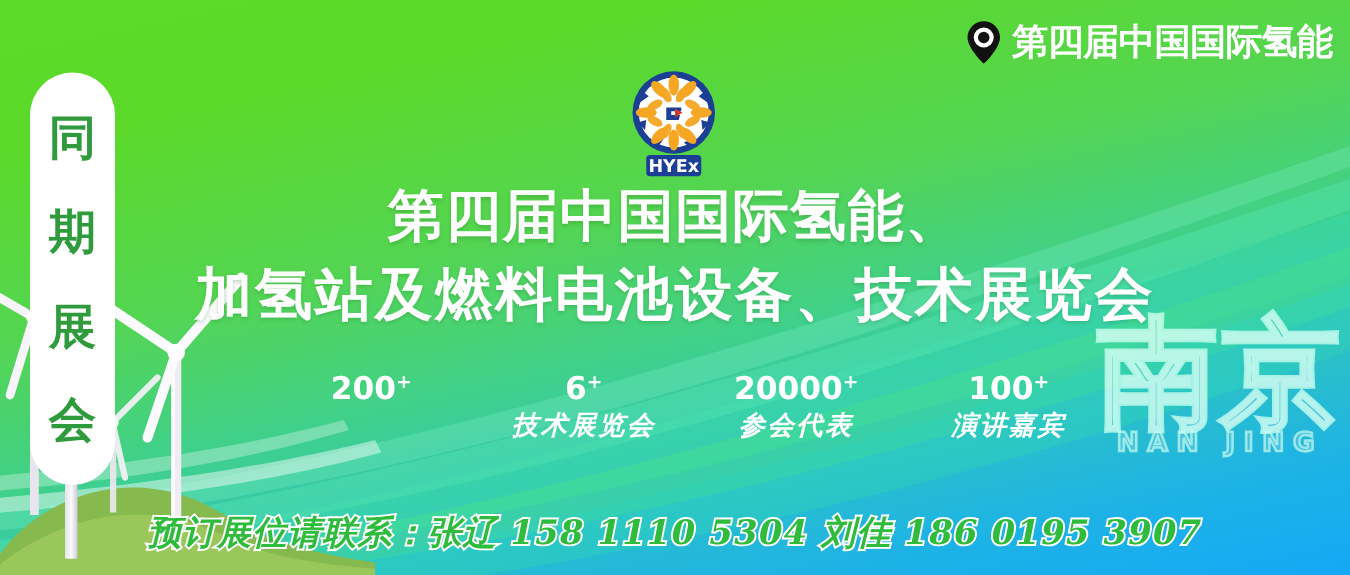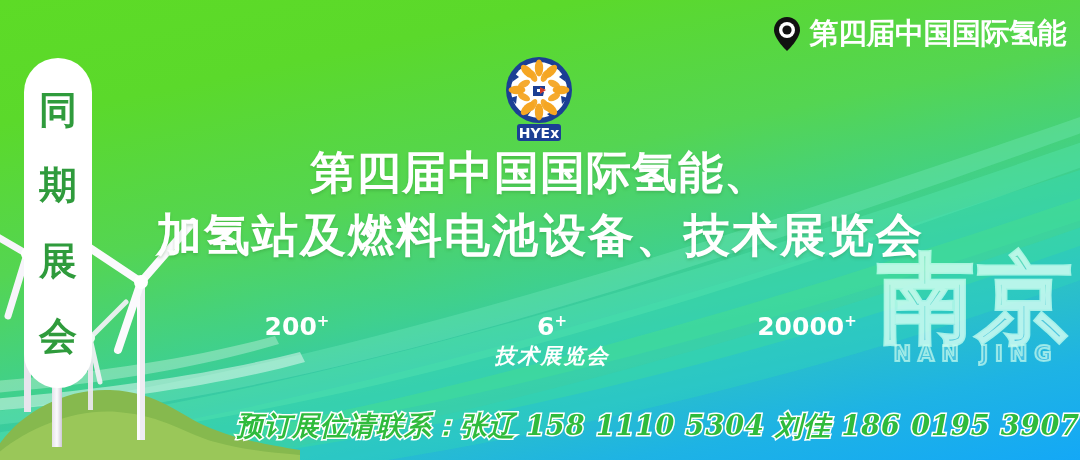--- a/index.html
+++ b/index.html
@@ -128,21 +128,21 @@
     letter-spacing: 1px;
     font-family: "DejaVu Sans", sans-serif;
     text-shadow: 0 2px 3px rgba(40,120,40,0.25);
   }
   #title .tline.two { font-size: 46px; letter-spacing: 2px; }
 
   
   #stats {
     position: absolute;
     left: 212px;
-    top: 314px;
+    top: 298px;
     width: 680px;
     display: flex;
     justify-content: space-between;
     z-index: 7;
   }
   .stat { width: 170px; text-align: center; }
   .stat .num {
     color: #ffffff;
     font-size: 25px;
     font-weight: bold;
@@ -159,21 +159,21 @@
     font-family: "DejaVu Serif", serif;
     font-style: italic;
   }
 
   
   #contact {
     position: absolute;
     left: 0;
     right: 0;
     bottom: 16px;
-    text-align: right;
+    text-align: center;
     z-index: 7;
     text-decoration: underline;
   }
   #contact .ct {
     display: inline-block;
     color: #2fbb3c;
     font-size: 27px;
     font-weight: bold;
     letter-spacing: 1px;
     font-family: "DejaVu Serif", serif;
@@ -350,20 +350,25 @@
   <div id="stats">
     <div class="stat">
       <div class="num"><span>200</span><sup>+</sup></div>
     </div>
     <div class="stat">
       <div class="num"><span>6</span><sup>+</sup></div>
       <div class="lbl">技术展览会</div>
     </div>
     <div class="stat">
       <div class="num"><span>20000</span><sup>+</sup></div>
+      <div class="lbl">参会代表</div>
+    </div>
+    <div class="stat">
+      <div class="num"><span>100</span><sup>+</sup></div>
+      <div class="lbl">演讲嘉宾</div>
     </div>
   </div>
 
   <div id="watermark">
     <div class="wm-cn">南京</div>
     <div class="wm-en">NAN JING</div>
   </div>
 
   <div id="contact">
     <span class="ct">预订展位请联系：张辽 158 1110 5304  刘佳 186 0195 3907</span>

